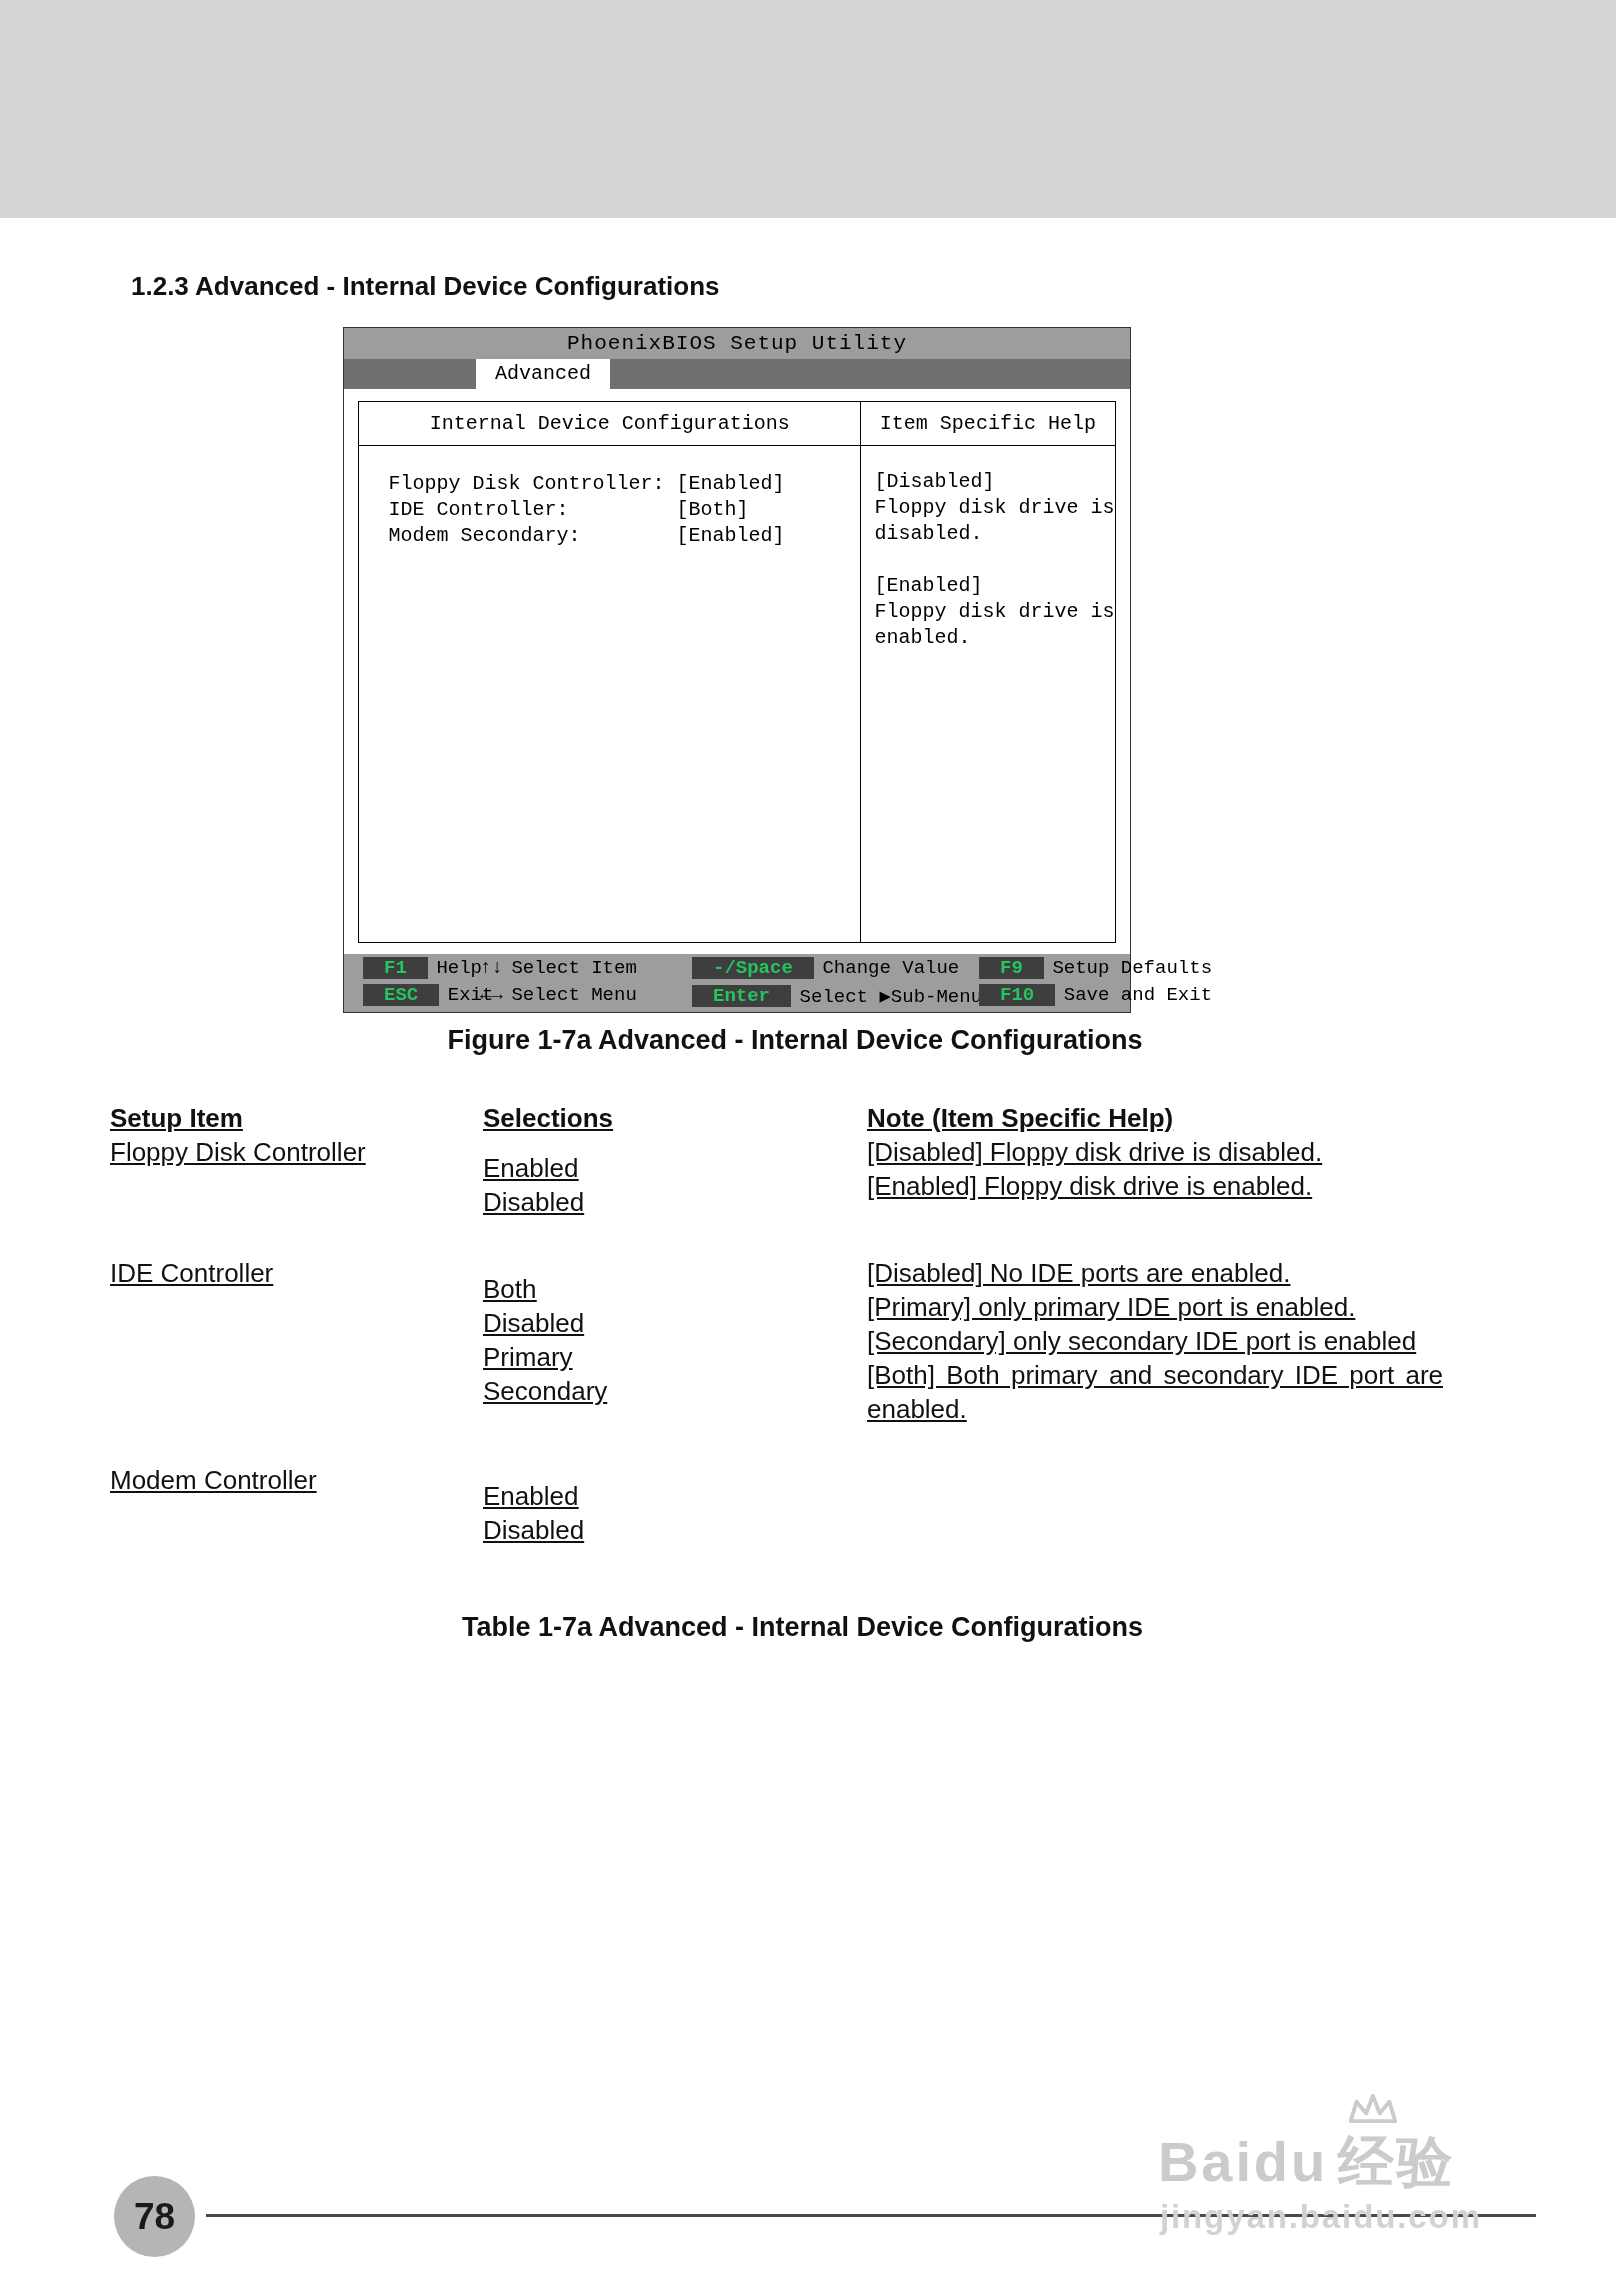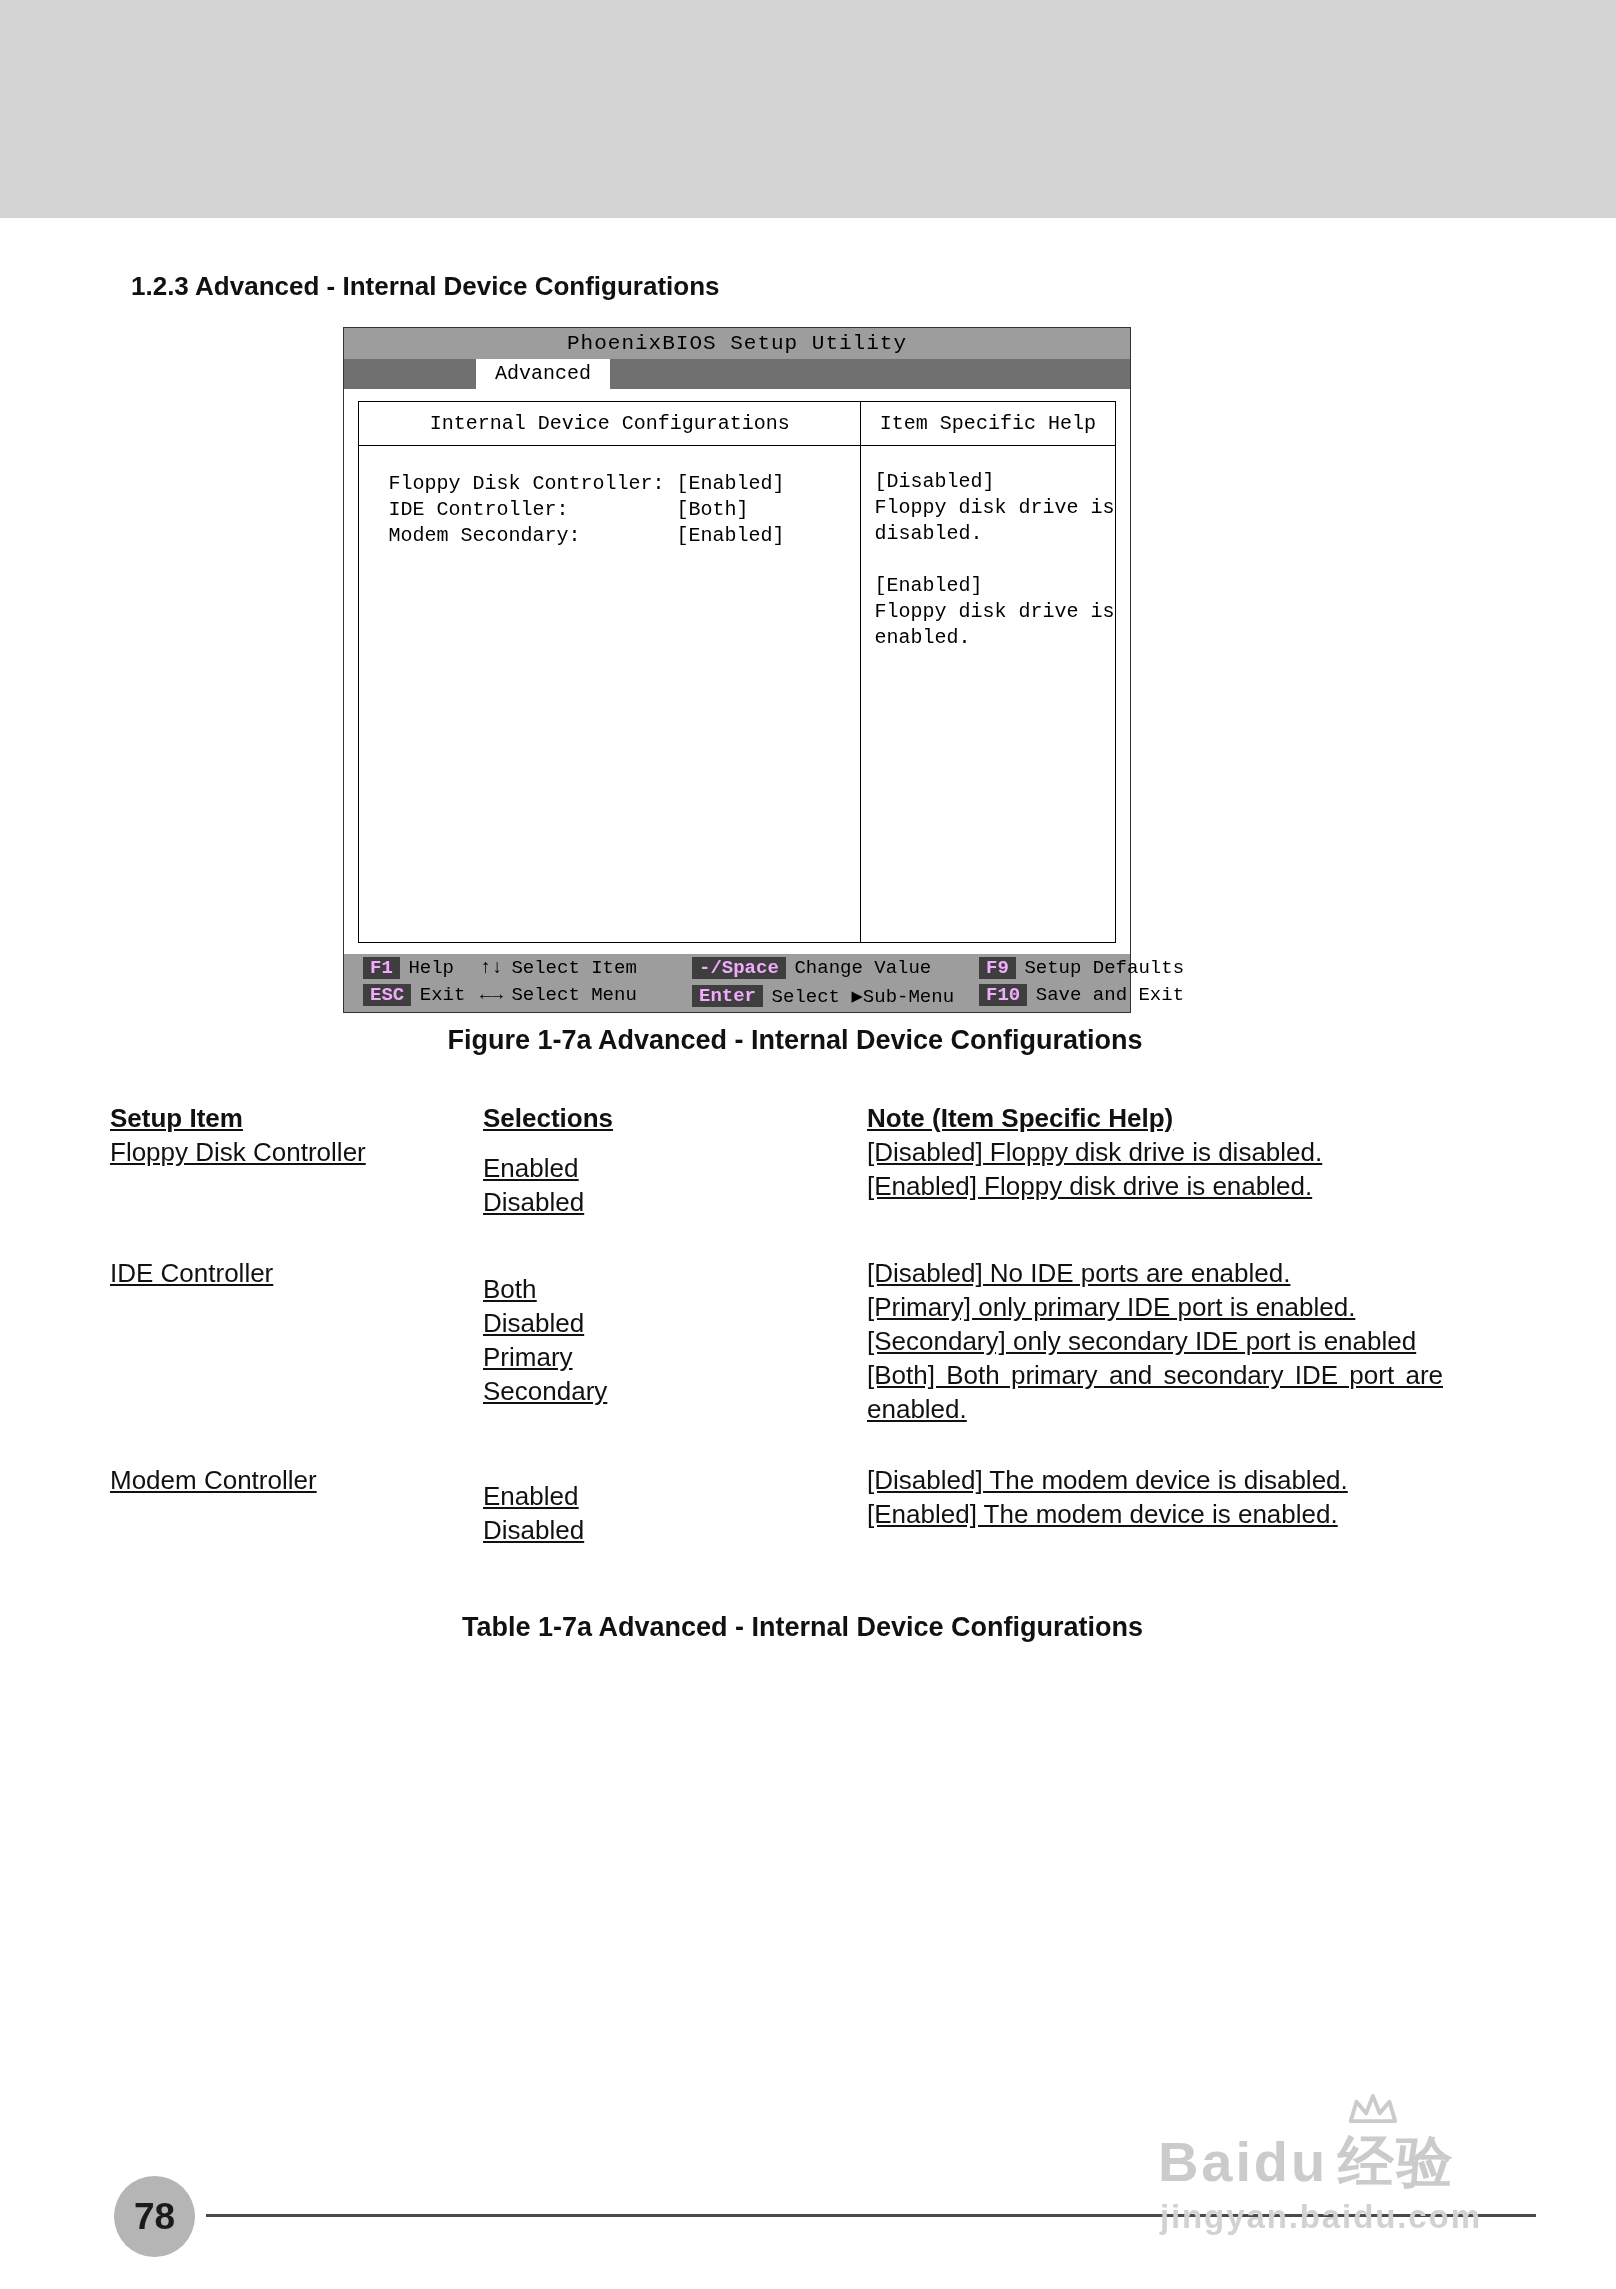--- a/index.html
+++ b/index.html
@@ -31,21 +31,21 @@
   .setting-row { display: flex; white-space: pre; }
   .setting-label { width: 24ch; }
   .help-lines { padding: 23px 0 0 13.4px; font-size: 20px; line-height: 26px; }
   .help-line { min-height: 26px; white-space: pre; }
 
   .bios-footer { position: absolute; left: 0; bottom: 0; width: 100%; height: 58px; background: #9d9d9d; font-size: 19px; }
   .frow { position: absolute; left: 0; width: 100%; height: 26px; }
   .frow1 { top: 2.9px; } .frow2 { top: 30px; }
   .fseg { position: absolute; display: flex; align-items: center; gap: 8.6px; white-space: nowrap; }
   .fs1 { left: 19px; } .fs2 { left: 136px; } .fs3 { left: 348px; } .fs4 { left: 635px; }
-  .key { background: #3e3e3e; color: #f0abfc; font-weight: bold; padding: 0 7px; }
+  .key { background: #3e3e3e; color: #22c55e; font-weight: bold; padding: 0 21px; }
   .key.plain { background: transparent; color: #000; font-weight: normal; padding: 0; }
 
   .fig-caption { position: absolute; left: 343px; top: 1025px; width: 904px; text-align: center; font-size: 27px; font-weight: bold; }
 
   
   .spec-table { position: absolute; left: 110px; top: 1101px; width: 1403px; font-size: 26px; line-height: 34px; }
   .trow { display: flex; align-items: flex-start; }
   .trow.gap { margin-top: 37px; }
   .tc { flex: none; text-decoration: underline; }
   .c1 { width: 373px; padding-right: 9.6px; }
@@ -200,24 +200,20 @@
         <p>[Both] Both primary and secondary IDE port are enabled.</p>
       </div>
     </div>
 
     <div class="trow gap">
       <div class="tc c1">Modem Controller</div>
       <div class="tc c2">
         <div class="u">Enabled</div>
         <div>Disabled</div>
       </div>
-      <div class="tc c3">
-        <p>[Disabled] The modem device is disabled.</p>
-        <p>[Enabled] The modem device is enabled.</p>
-      </div>
     </div>
   </div>
 
   <div class="table-caption">Table 1-7a Advanced - Internal Device Configurations</div>
 
   <div class="page-num">
     <span>78</span>
   </div>
   <div class="footer-rule"></div>
 

